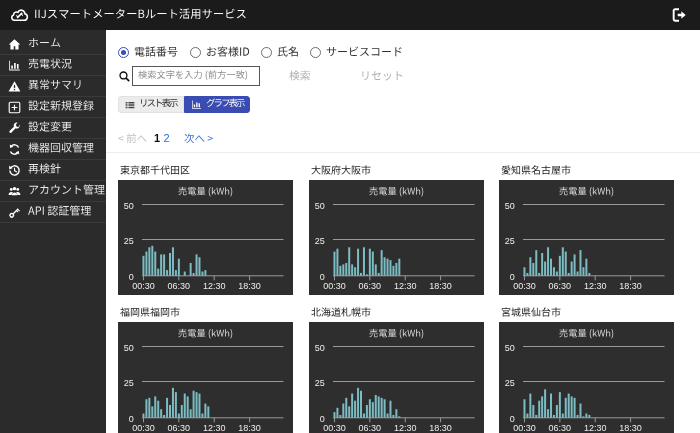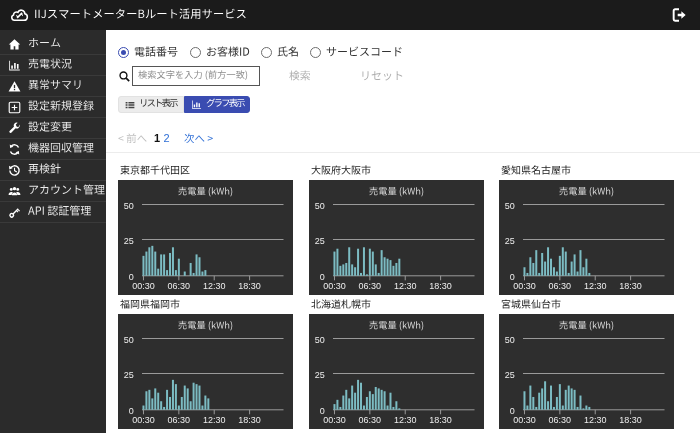--- a/index.html
+++ b/index.html
@@ -30,21 +30,21 @@
 .btn { height:17px; display:flex; align-items:center; padding:0 6px; }
 .btn > svg:first-child { margin-right:4px; }
 .btn.list { background:#ececec; color:#333; border:1px solid #e2e2e2; border-radius:3px 0 0 3px; }
 .btn.graph { background:#3a4cb1; border:1px solid #3a4cb1; border-radius:0 3px 3px 0; }
 .pager { margin-top:20px; font-size:11px; position:relative; height:12px; line-height:12px; }
 .pager > * { position:absolute; top:0; white-space:nowrap; }
 .pager .cur { color:#111; font-weight:bold; left:36px; top:-1px; }
 .pager .pg { color:#2f6fd6; left:45.5px; top:-1px; }
 hr { border:none; border-top:1px solid #ececec; margin-top:7px; margin-left:-12px; }
 .grid { margin-top:9px; display:flex; flex-wrap:wrap; column-gap:15.5px; width:582px; }
-.chart { margin-bottom:1px; }
+.chart { margin-bottom:9px; }
 .ctitle { height:13px; margin-left:2px; padding-top:2.5px; margin-bottom:5px; }
 .chart > svg { display:block; }
 </style>
 </head>
 <body>
 <div class="topbar">
   <svg width="19" height="19" viewBox="0 0 20 20">
       <path d="M15.6 8.1a3.8 3.8 0 0 0-7.3-1.4 3.1 3.1 0 0 0-4.6 2.7A2.9 2.9 0 0 0 4.6 15h10.2a3.5 3.5 0 0 0 .8-6.9z" fill="none" stroke="#fff" stroke-width="1.6"></path>
       <path d="M12.8 7.2 7.5 12.5" stroke="#fff" stroke-width="1.6"></path>
       <path d="M11 8.2a2 2 0 0 1 2.6 2.6zM9.3 11.7a2 2 0 0 1-2.6-2.6z" fill="#fff"></path>

